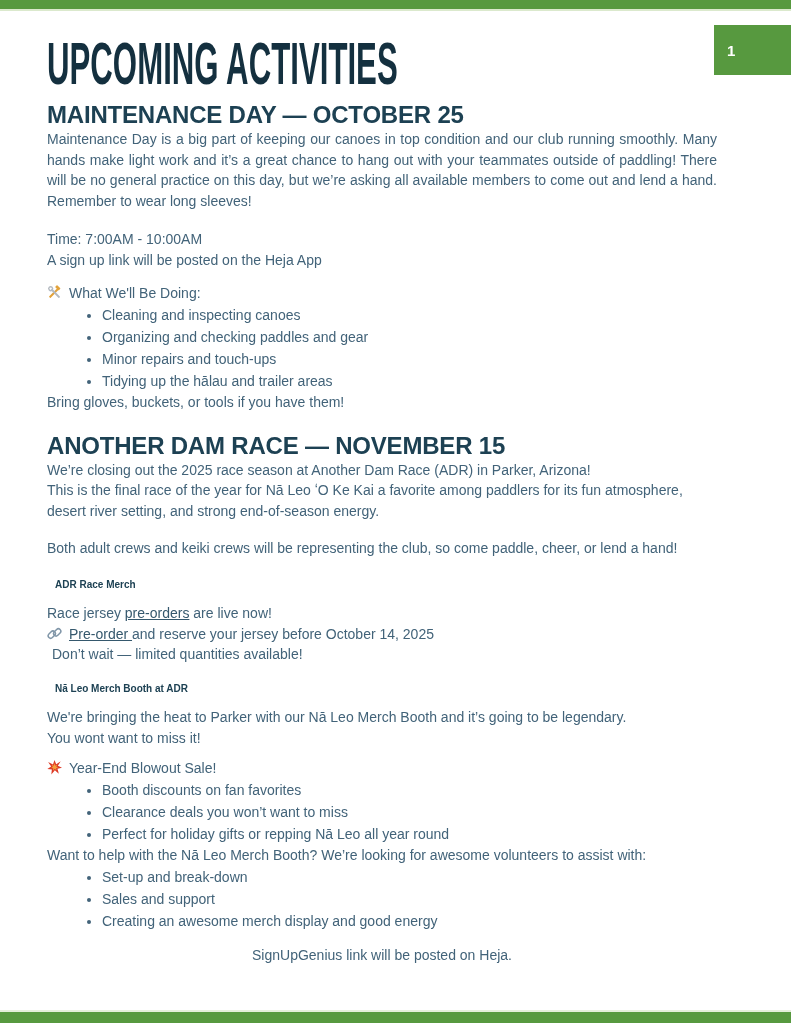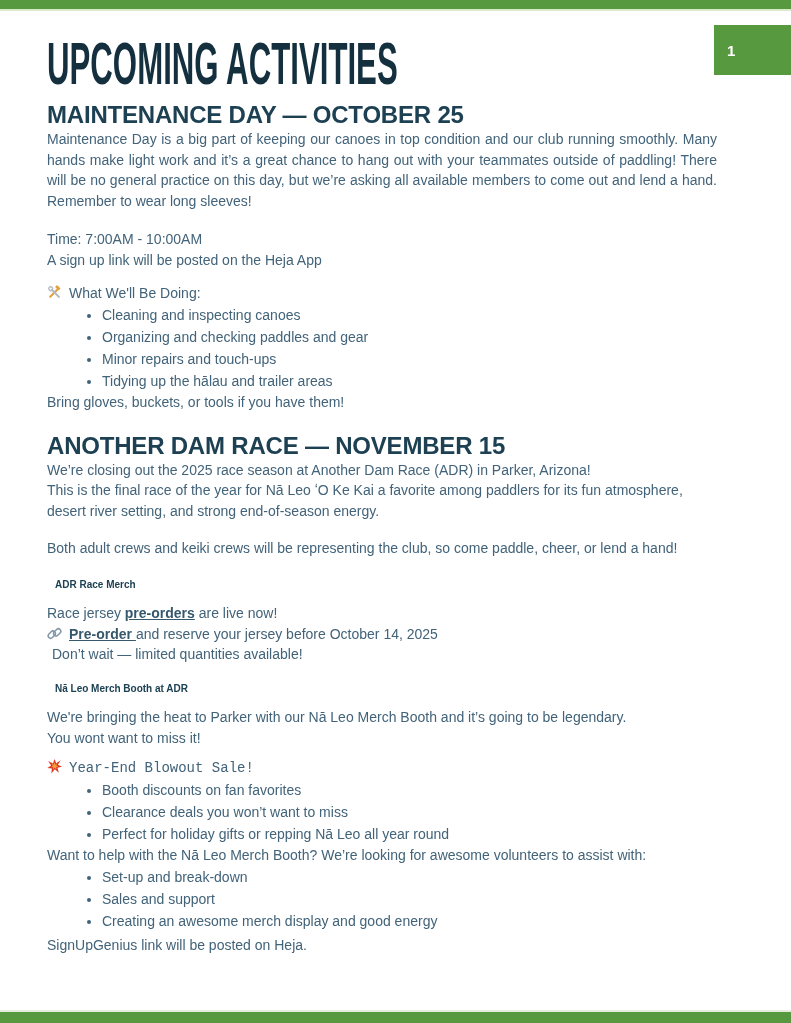--- a/index.html
+++ b/index.html
@@ -64,34 +64,34 @@
     font-size: 10px; font-weight: bold; line-height: 20.5px;
     color: #1d4153;
   }
   .list {
     margin: 0; padding-left: 55px;
     list-style: disc;
   }
   .list li { line-height: 22.2px; }
   .doclink {
     color: #35586d;
-    font-weight: bold;
+    font-weight: normal;
     text-decoration: underline;
     cursor: pointer;
   }
   .iconline { white-space: nowrap; }
   .icon {
     display: inline-block; width: 15px; height: 15px;
     vertical-align: -2px; margin-right: 7px;
   }
   .icon svg { display: block; width: 15px; height: 15px; }
   .indent4 { padding-left: 5px; }
-  .mt2  { margin-top: 2px; }
+  .mt2  { margin-top: 12px; text-align: center; }
   .mt3  { margin-top: 3px; }
-  .mt10 { margin-top: 10px; font-family: Liberation Mono, monospace; }
+  .mt10 { margin-top: 10px; }
   .mt13 { margin-top: 13px; }
   .mt14 { margin-top: 14px; }
   .mt16 { margin-top: 16px; }
   .mt17 { margin-top: 17px; }
   .mt18 { margin-top: 18px; }
   .mt22 { margin-top: 22px; }
 </style>
 </head>
 <body>
 

